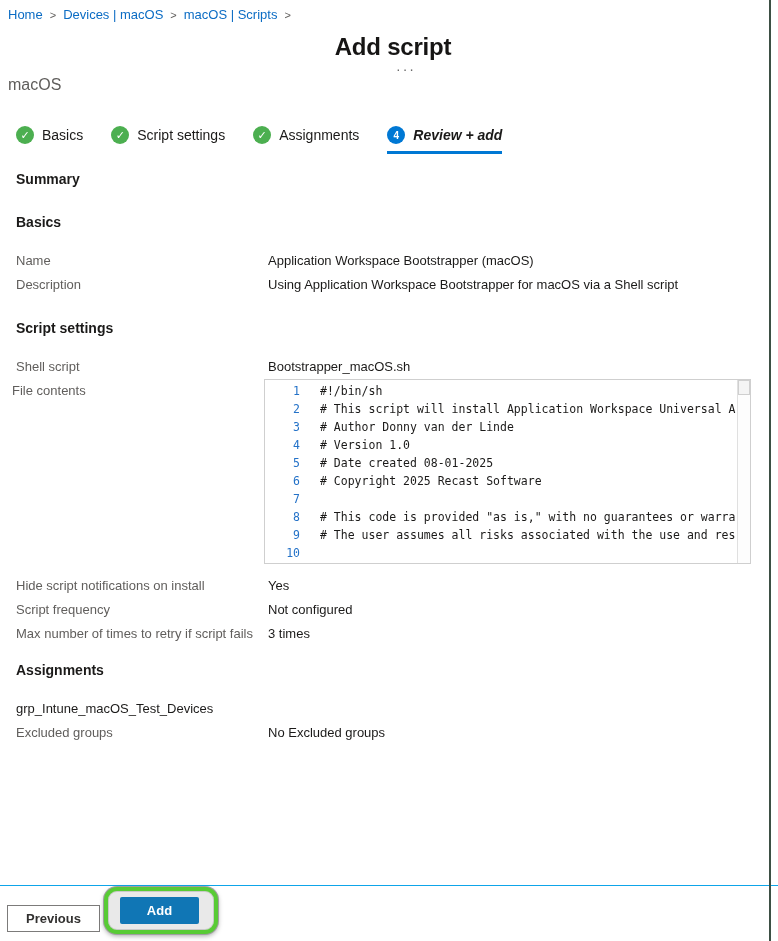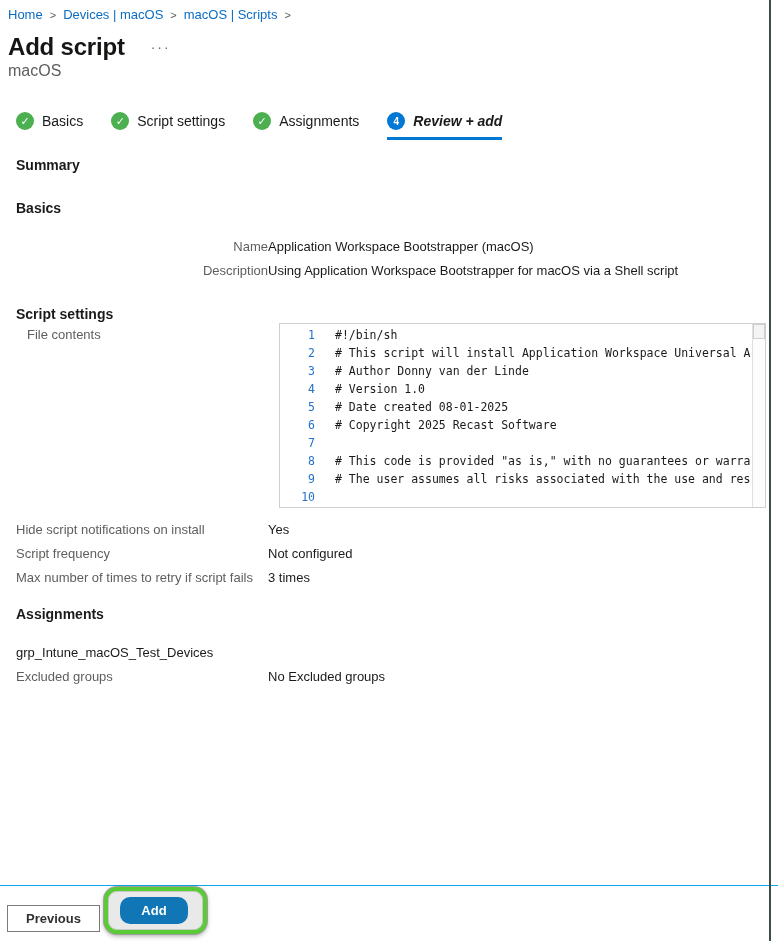--- a/index.html
+++ b/index.html
@@ -12,21 +12,21 @@
     overflow:hidden;
   }
   .page { position:relative; width:778px; height:941px; background:#fff; }
 
   
   .breadcrumb { padding:7px 0 0 8px; font-size:13px; line-height:16px; display:flex; align-items:center; gap:7px; }
   .crumb { color:#0b6cc4; text-decoration:none; cursor:pointer; }
   .crumb-sep { color:#605e5c; font-size:11px; }
 
   
-  .title-row { margin:9px 0 0 8px; display:flex; align-items:center; }
+  .title-row { margin:9px 0 0 8px; display:flex; align-items:center;flex-direction:column; }
   h1.page-title { font-size:24px; font-weight:700; color:#161514; line-height:30px; letter-spacing:-0.2px; }
   .ellipsis-menu { margin-left:26px; color:#6b6b6b; font-size:14px; letter-spacing:2px; cursor:pointer; line-height:14px; }
   .subtitle { margin:2px 0 0 8px; font-size:16px; color:#5f5d5b; line-height:14px; }
 
   
   .wizard { margin:34px 0 0 16px; display:flex; gap:28px; }
   .wizard-step { display:flex; align-items:center; gap:8px; padding-bottom:7px; border-bottom:3px solid transparent; cursor:pointer; }
   .wizard-step.active { border-bottom-color:#0078d4; }
   .step-circle { width:18px; height:18px; border-radius:50%; display:flex; align-items:center; justify-content:center; color:#fff; flex-shrink:0; }
   .step-circle.done { background:#4caf50; font-size:11px; font-weight:700; }
@@ -39,27 +39,27 @@
   .section-heading { font-size:14px; font-weight:700; color:#1b1a19; line-height:17px; }
   .sec-basics { margin:26px 0 0 16px; }
   .sec-script { margin:23px 0 0 16px; }
   .sec-assign { margin:16px 0 0 16px; }
 
   
   .rows { margin-left:16px; }
   .row { display:flex; align-items:flex-start; }
   .row-label { width:252px; flex-shrink:0; font-size:13px; color:#605e5c; line-height:24px; }
   .row-value { font-size:13px; color:#1b1a19; line-height:24px; }
-  .rows-basics { margin-top:18px;text-align:right; }
+  .rows-basics { margin-top:18px; }
   .rows-shell { margin-top:18px; }
   .rows-after-code { margin-top:10px; }
   .rows-assign { margin-top:18px; }
 
   
-  .code-row { display:flex; margin-left:27px; align-items:flex-start; }
+  .code-row { display:flex; margin-left:12px; align-items:flex-start; }
   .code-editor {
     position:relative; width:487px; height:185px;
     border:1px solid #cfcfcf; background:#fff; overflow:hidden;
     font-family:"DejaVu Sans Mono","Liberation Mono",monospace;
     font-size:11.5px; line-height:18px; padding-top:2px;
   }
   .code-line { display:flex; height:18px; white-space:pre; }
   .code-ln { width:35px; text-align:right; color:#2472c8; flex-shrink:0; user-select:none; }
   .code-ct { padding-left:20px; color:#1b1a19; }
   .code-scroll-track { position:absolute; top:0; right:0; bottom:0; width:13px; border-left:1px solid #e0e0e0; background:#fdfdfd; }
@@ -73,22 +73,22 @@
     font-family:inherit; font-size:13px; font-weight:700; cursor:pointer;
   }
   .add-ring {
     position:absolute; left:104px; top:1px;
     border:4px solid #58cb35; border-radius:13px;
     background:#e9e9e9; padding:6px 15px 6px 12px;
     box-shadow:0 0 0 1px #9f9f9f, 0 2px 5px rgba(0,0,0,0.35), inset 0 0 0 1px #c9c9c9;
     display:inline-block;
   }
   .add-btn {
-    display:block; width:68px; height:27px;
-    background:#1076b5; color:#fff; border:none; border-radius:10px;
+    display:block; width:79px; height:27px;
+    background:#1076b5; color:#fff; border:none; border-radius:2px;
     font-family:inherit; font-size:13px; font-weight:700; cursor:pointer;
   }
 
   
   .edge-line { position:absolute; top:0; left:769px; width:2px; height:941px; background:#3d4f44; }
 </style>
 </head>
 <body>
 
 <div class="page">
@@ -135,20 +135,26 @@
       <span class="row-label">Name</span>
       <span class="row-value">Application Workspace Bootstrapper (macOS)</span>
     </div>
     <div class="row">
       <span class="row-label">Description</span>
       <span class="row-value">Using Application Workspace Bootstrapper for macOS via a Shell script</span>
     </div>
   </div>
 
   <div class="section-heading sec-script">Script settings</div>
+  <div class="rows rows-shell">
+    <div class="row">
+      <span class="row-label">Shell script</span>
+      <span class="row-value">Bootstrapper_macOS.sh</span>
+    </div>
+  </div>
 
   <div class="code-row">
     <span class="row-label">File contents</span>
     <div class="code-editor">
       <div class="code-line">
         <span class="code-ln">1</span><span class="code-ct">#!/bin/sh</span>
       </div>
       <div class="code-line">
         <span class="code-ln">2</span><span class="code-ct"># This script will install Application Workspace Universal A</span>
       </div>

